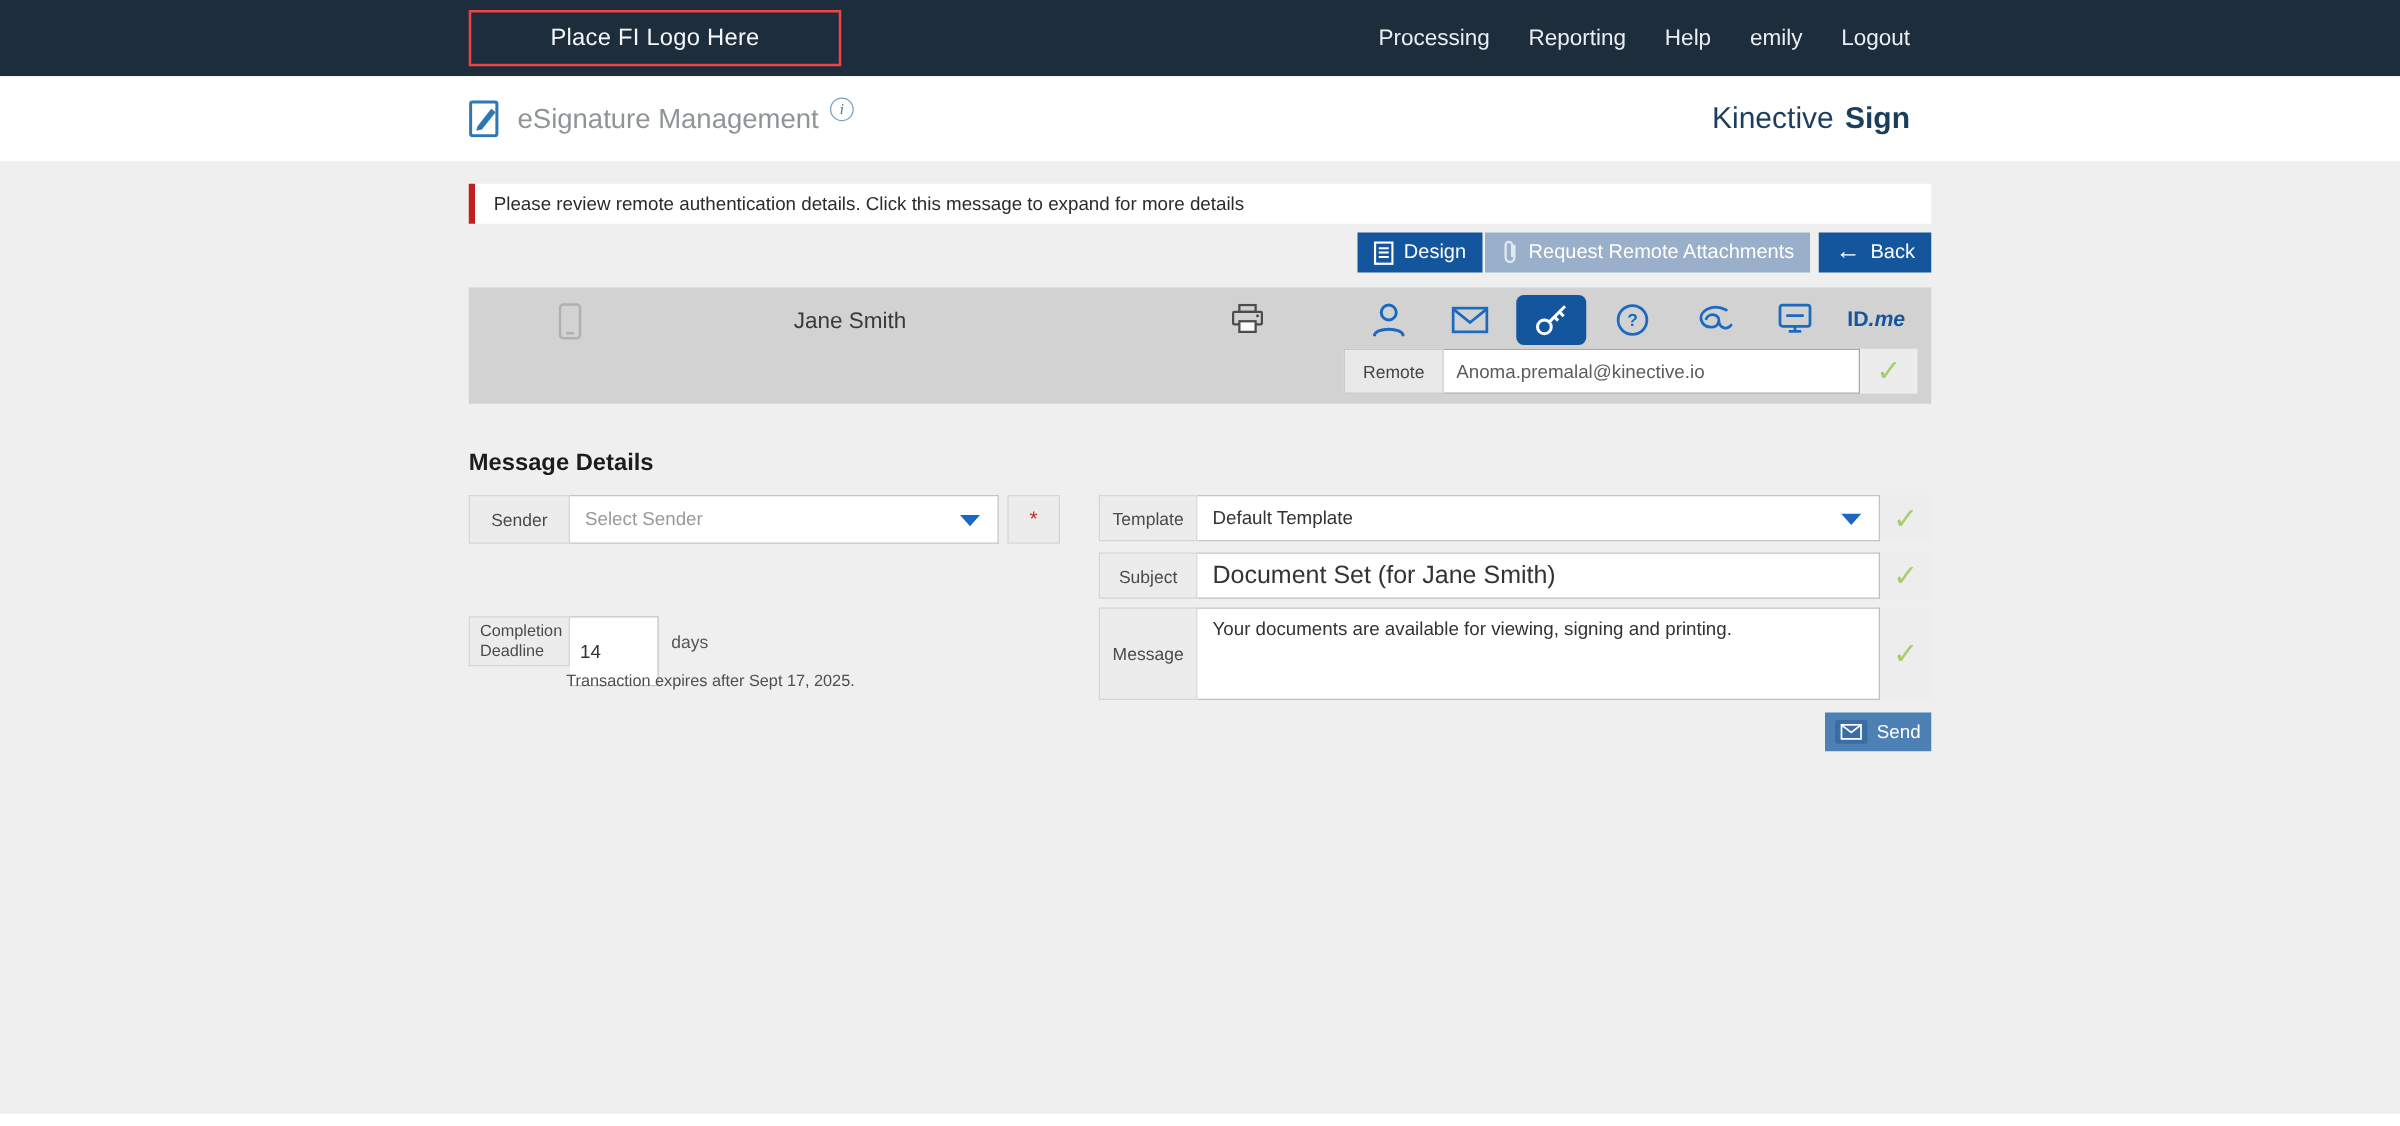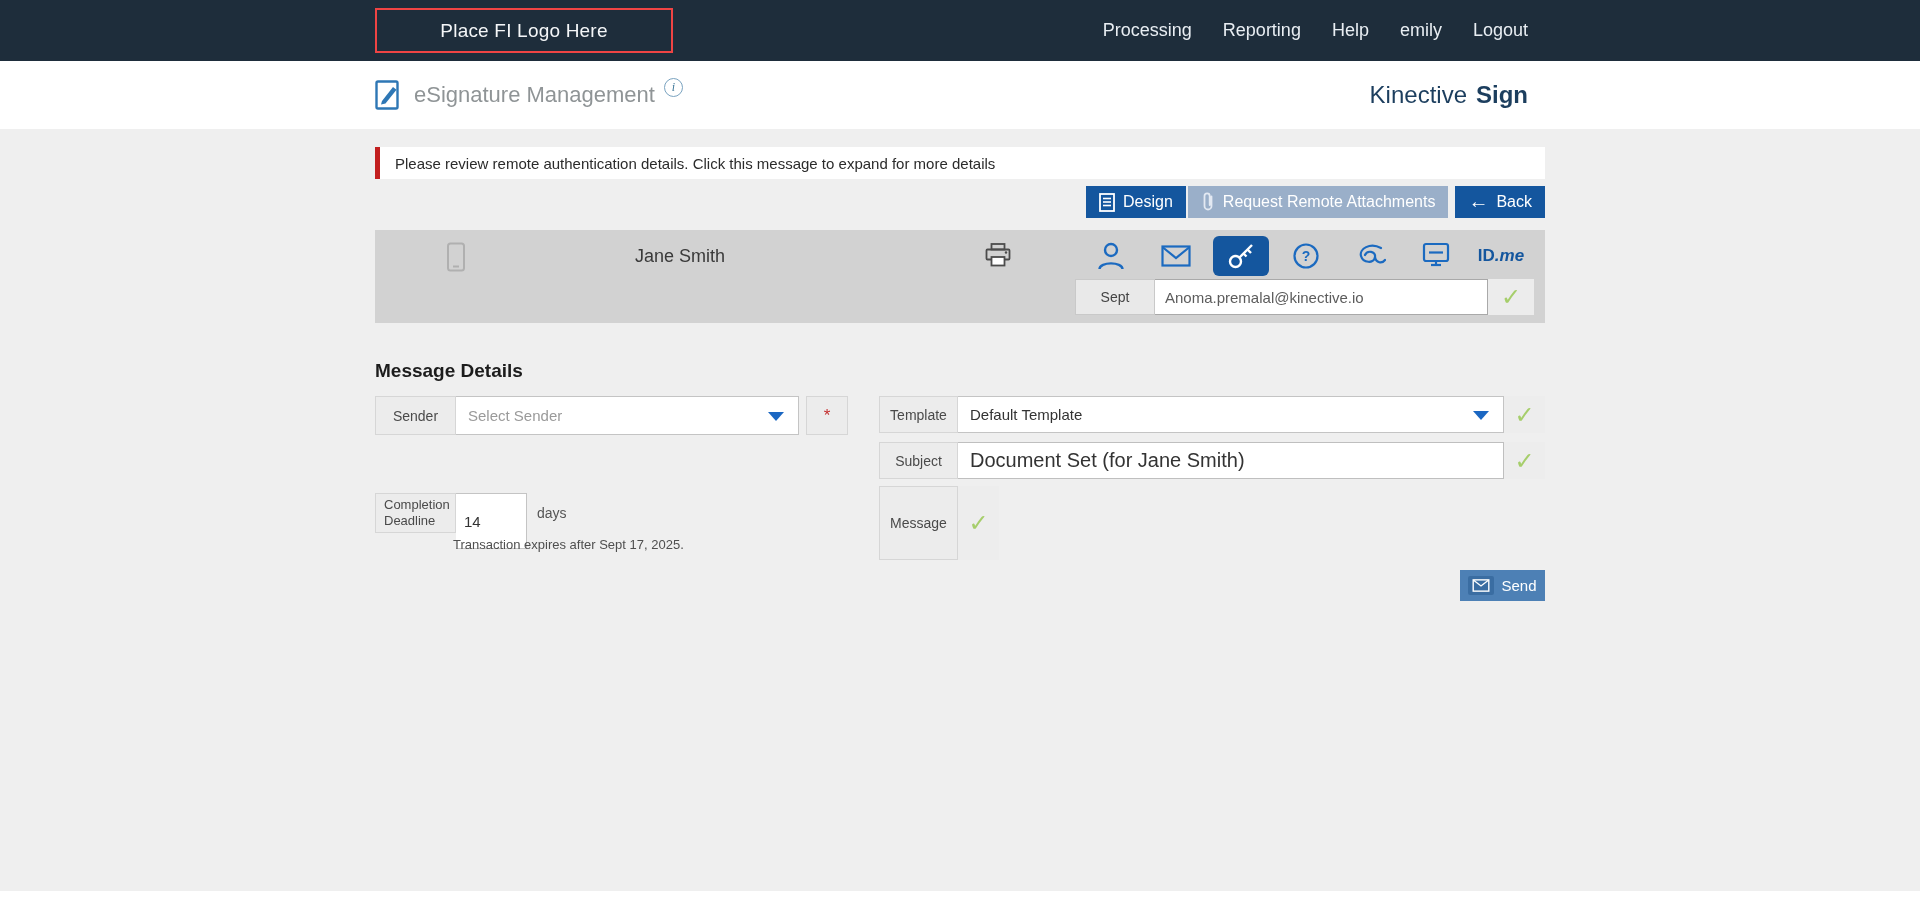--- a/index.html
+++ b/index.html
@@ -272,21 +272,21 @@
             <line x1="9" y1="23" x2="19" y2="23" stroke="#1b6ac0" stroke-width="2.2"></line>
           </svg>
         </span>
         <span class="auth idme">
           <span>ID</span>
             <span class="me">.me</span>
         </span>
       </div>
 
       <div class="email-row">
-        <div class="email-label">Sept</div>
+        <div class="email-label">Remote</div>
         <input class="email-input" value="Anoma.premalal@kinective.io" style="">
         <div class="check-cell">
           <span class="check">✓</span>
         </div>
       </div>
     </div>
 
     <h2 class="md-heading">Message Details</h2>
 
     <div class="forms">
@@ -323,20 +323,21 @@
       <div class="row subject-row">
         <div class="flabel rcol-label">Subject</div>
         <input class="field-input" value="Document Set (for Jane Smith)" style="">
         <div class="check-cell2">
           <span class="check">✓</span>
         </div>
       </div>
 
       <div class="row message-row">
         <div class="flabel rcol-label">Message</div>
+        <textarea class="field-textarea" style="">Your documents are available for viewing, signing and printing.</textarea>
         <div class="check-cell2">
           <span class="check">✓</span>
         </div>
       </div>
 
       <button class="btn-send">
         <span class="send-icon">
           <svg width="18" height="13" viewBox="0 0 20 15">
             <rect x="1" y="1" width="18" height="13" fill="none" stroke="#ffffff" stroke-width="1.6"></rect>
             <path d="M1.5 1.5 L10 8 L18.5 1.5" fill="none" stroke="#ffffff" stroke-width="1.6"></path>

